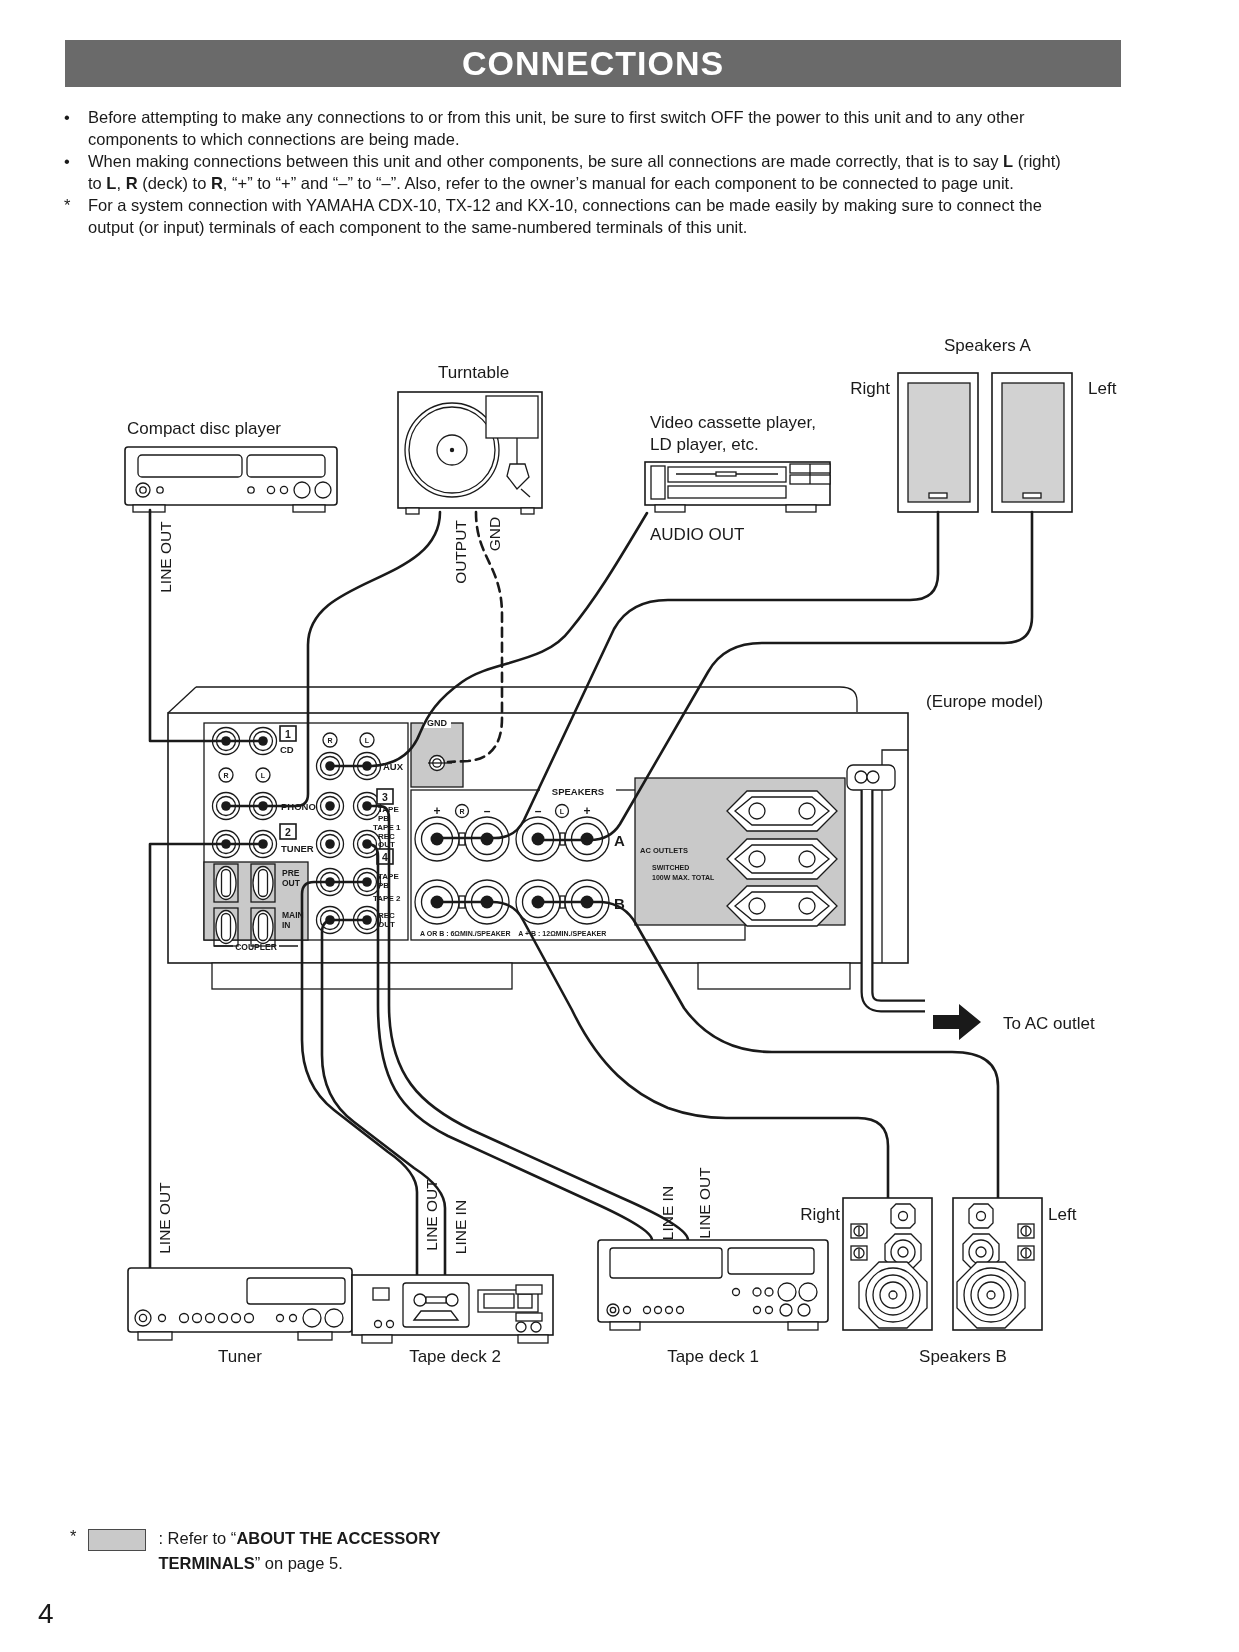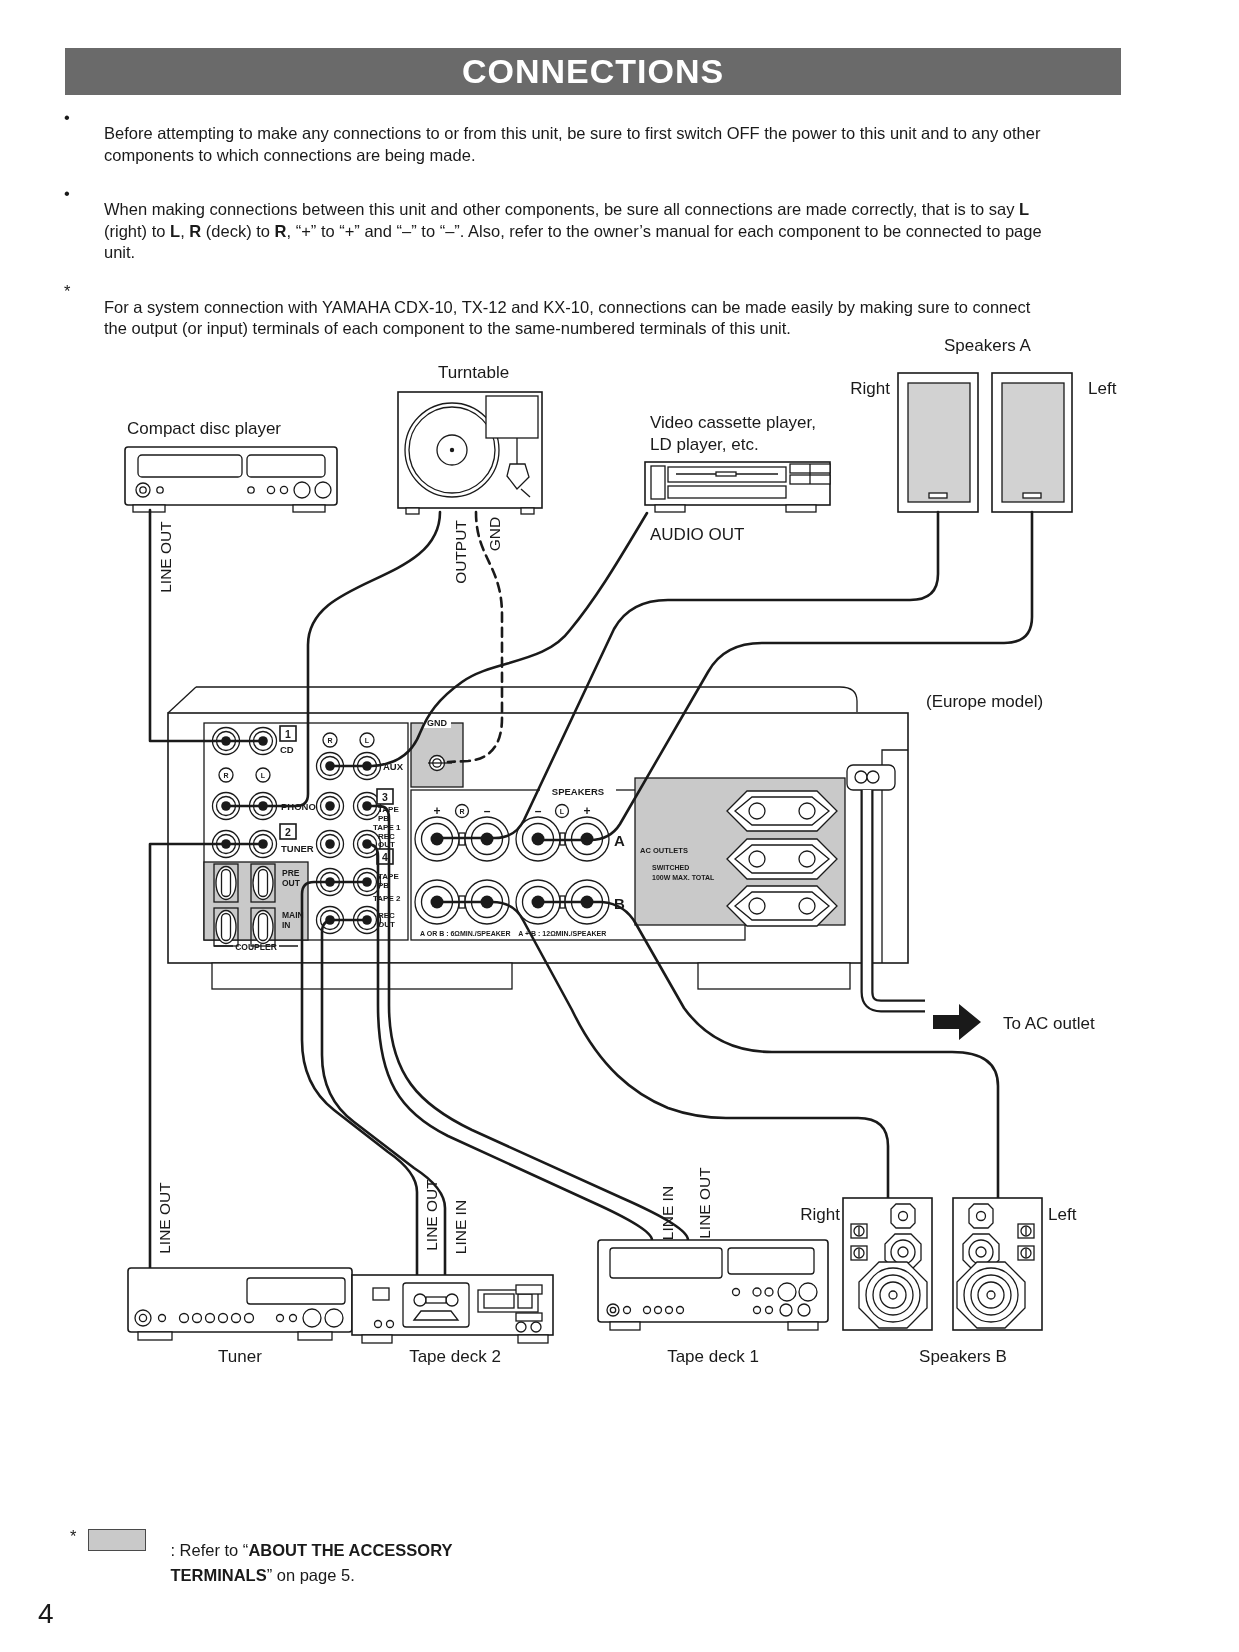--- a/index.html
+++ b/index.html
@@ -1,23 +1,23 @@
 <!DOCTYPE html>
 <html><head>
 <meta charset="utf-8">
 <style>
   html,body{margin:0;padding:0;background:#e8e8e8}
   .page{position:relative;width:1239px;height:1652px;margin:0 auto;background:#ffffff;
         font-family:"Liberation Sans",sans-serif;color:#1a1a1a;overflow:hidden}
-  .header-bar{position:absolute;left:65px;top:48px;width:1056px;height:47px;background:#6a6a6a;
+  .header-bar{position:absolute;left:65px;top:40px;width:1056px;height:47px;background:#6a6a6a;
         display:flex;align-items:center;justify-content:center}
   .header-bar span{color:#ffffff;font-size:34px;font-weight:bold;letter-spacing:1px}
   .intro{position:absolute;left:64px;top:107px;width:1008px;font-size:16.5px;line-height:21.5px}
   .item{display:grid;grid-template-columns:24px 1fr;margin:0 0 1px 0}
-  .item p{margin:16px}
+  .item p{margin:0}
   .marker{display:block}
   b{font-weight:bold}
   .diagram{position:absolute;left:0;top:0}
   .footnote{position:absolute;left:70px;top:1526px;display:flex;gap:12px;align-items:flex-start;
         font-size:16.5px;line-height:25px}
   .fn-star{margin-top:-2px}
   .swatch{width:56px;height:20px;background:#c9c9c9;border:1px solid #4a4a4a;margin-top:3px}
   .fn-text{width:312px}
   .page-num{position:absolute;left:38px;top:1598px;font-size:28px}
 
@@ -444,18 +444,18 @@
       <circle class="lnf" cx="991" cy="1295" r="13"></circle>
         <circle class="lnf" cx="991" cy="1295" r="4"></circle>
 
       <text class="cap mid" x="963" y="1362">Speakers B</text>
     </g>
   </svg>
 
   <div class="footnote">
     <span class="fn-star">*</span>
     <span class="swatch"></span>
-    <p class="fn-text" style="margin:12px"><span>: Refer to “</span><b>ABOUT THE ACCESSORY TERMINALS</b><span>” on page 5.</span></p>
+    <p class="fn-text" style="margin:0"><span>: Refer to “</span><b>ABOUT THE ACCESSORY TERMINALS</b><span>” on page 5.</span></p>
   </div>
 
   <div class="page-num">4</div>
 
 </div>
 
 </body></html>

